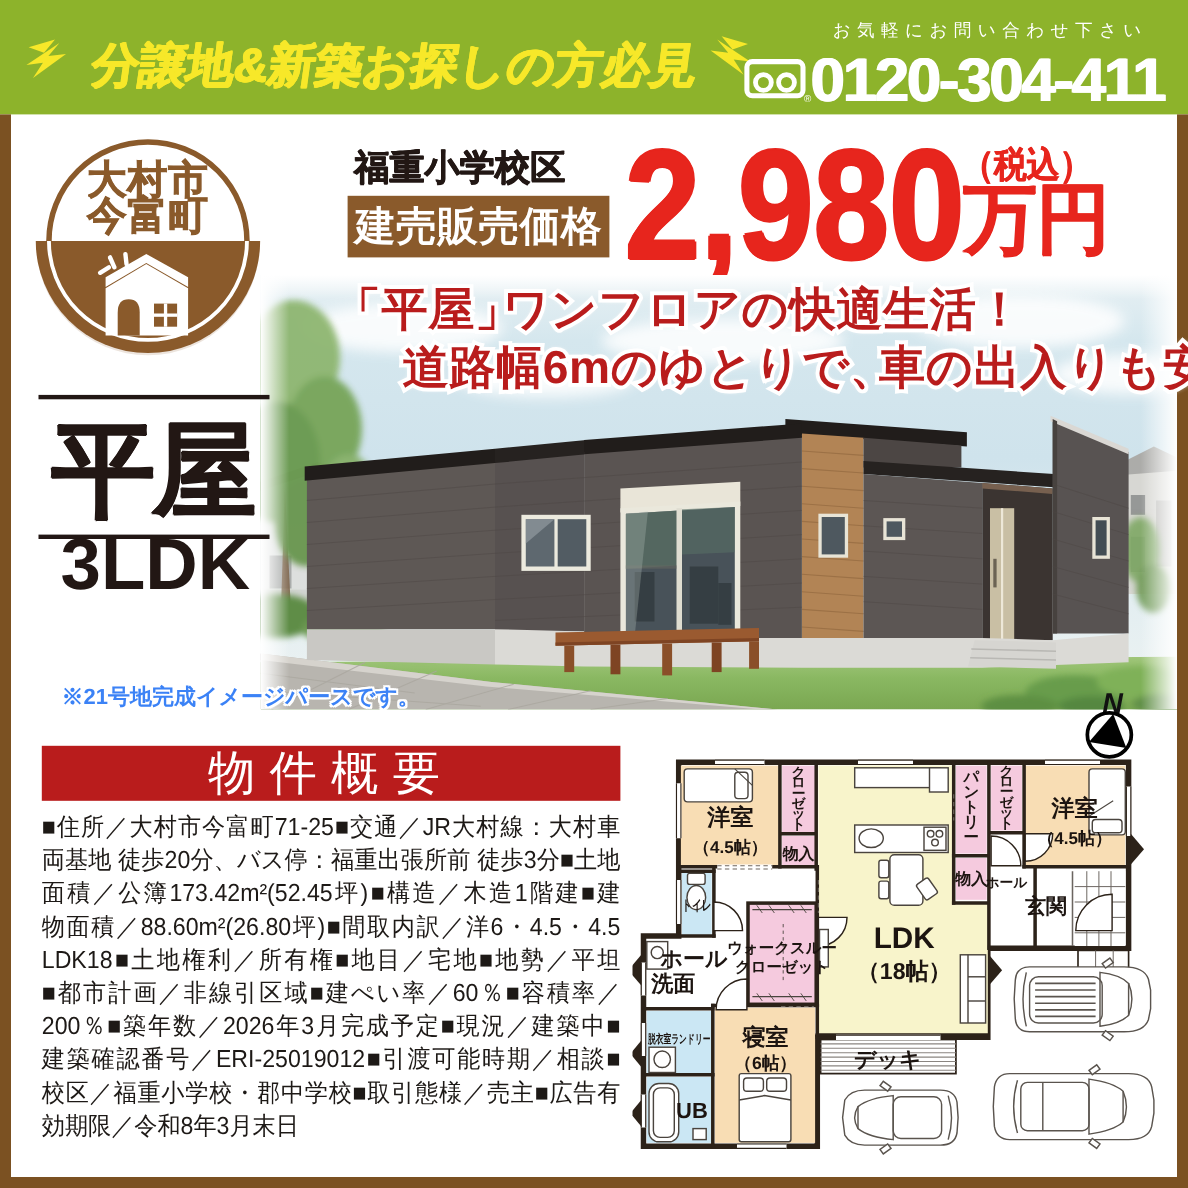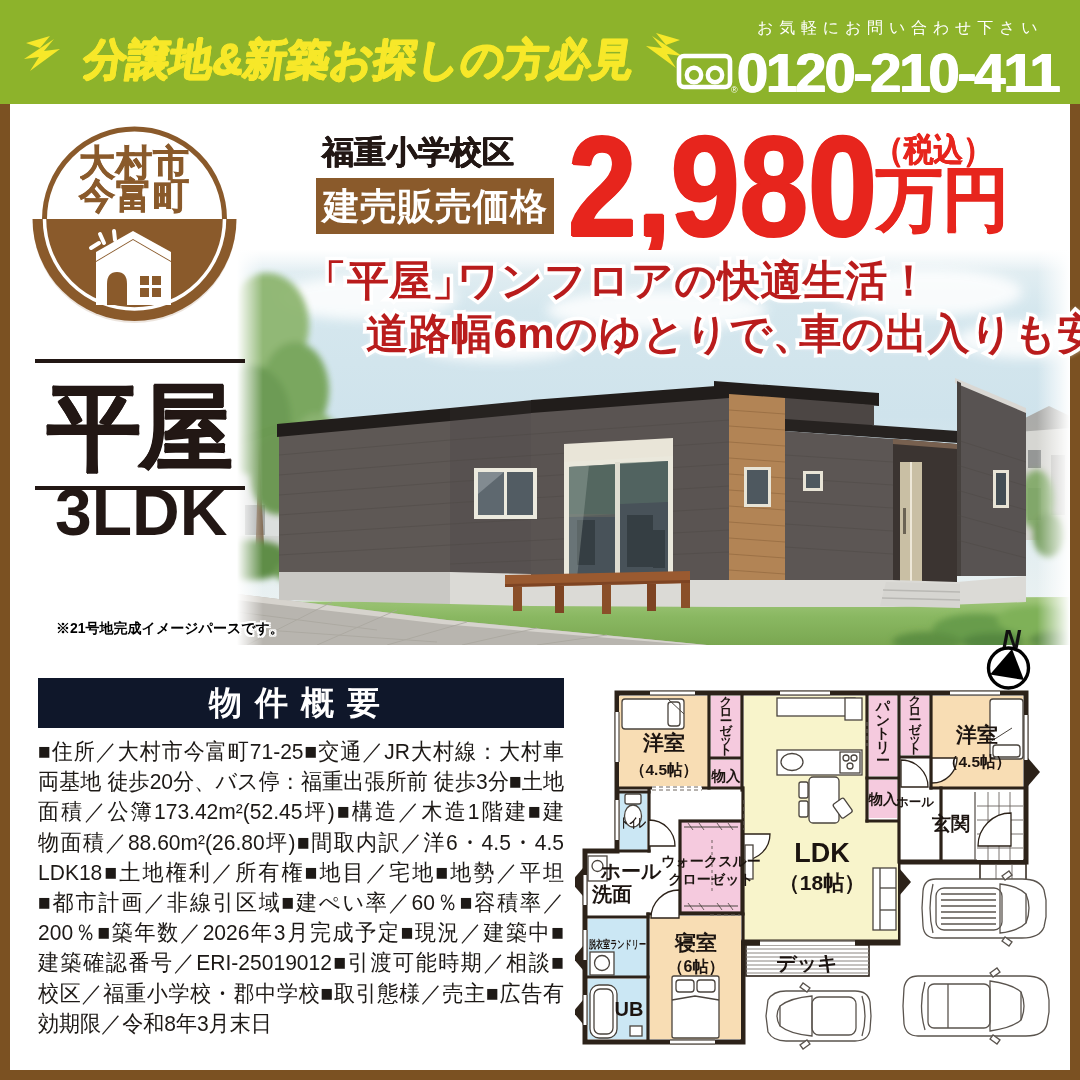--- a/index.html
+++ b/index.html
@@ -37,25 +37,25 @@
   .tagline{font-weight:bold;font-size:42px;color:#b91c1c;white-space:nowrap;letter-spacing:0.5px;}
   .tagline.back{-webkit-text-stroke:7px #ffffff;text-shadow:0 0 6px #fff,0 0 6px #fff;}
   #tag1a,#tag1b{left:322px;top:253px;}
   #tag2a,#tag2b{left:318px;top:306px;margin-left:48px;}
   
   .hrline{background:#221714;height:4px;width:210px;left:35px;}
   #hr1{top:359px;}
   #hr2{top:486px;}
   #hiraya{left:47px;top:365px;font-size:94px;font-weight:900;color:#221714;text-shadow:0.8px 0 0 #221714,-0.8px 0 0 #221714,0 0.8px 0 #221714,0 -0.8px 0 #221714;letter-spacing:-2px;white-space:nowrap;}
   #ldk3{left:55px;top:474px;font-size:66px;font-weight:bold;color:#221714;letter-spacing:0;}
-  #caption{left:56px;top:620px;font-size:14px;font-weight:bold;color:#000000;white-space:nowrap;
+  #caption{left:56px;top:620px;font-size:20px;font-weight:bold;color:#3b82f6;white-space:nowrap;
            text-shadow:-2px -2px 0 #fff,2px -2px 0 #fff,-2px 2px 0 #fff,2px 2px 0 #fff,0 2px 0 #fff,0 -2px 0 #fff,2px 0 0 #fff,-2px 0 0 #fff;}
   
-  #ovbox{left:38px;top:678px;width:526px;height:50px;background:#0f172a;color:#fff;
-         font-size:33px;font-weight:bold;text-align:center;line-height:50px;letter-spacing:13px;}
+  #ovbox{left:38px;top:678px;width:526px;height:50px;background:#b91c1c;color:#fff;
+         font-size:43px;font-weight:normal;text-align:center;line-height:50px;letter-spacing:13px;}
   #ovtext{left:38px;top:737px;width:560px;font-size:22.4px;color:#1d1916;line-height:30.2px;
           transform:scaleX(0.9393);transform-origin:left top;}
   #ovtext div{text-align:justify;text-align-last:justify;white-space:nowrap;}
 </style>
 </head>
 <body>
   <div id="banner" class="abs"></div>
   <svg class="abs" style="left:20px;top:33px;" width="60" height="46" viewBox="0 0 60 46">
     <path d="M6,10 L30,3 L20,15 Z M34,6 L24,18 L40,16 L10,38 L19,24 L4,26 Z" fill="#f7e829"></path>
   </svg>
@@ -63,21 +63,21 @@
     <path d="M54,10 L30,3 L40,15 Z M26,6 L36,18 L20,16 L50,38 L41,24 L56,26 Z" fill="#f7e829"></path>
   </svg>
   <div id="title" class="abs jp">分譲地&amp;新築お探しの方必見</div>
   <div id="contact-small" class="abs jp">お気軽にお問い合わせ下さい</div>
   <svg class="abs" style="left:676px;top:52px" width="62" height="42" viewBox="0 0 62 42">
     <rect x="3" y="4" width="51" height="31" rx="5" fill="none" stroke="#fff" stroke-width="4.6"></rect>
     <circle cx="18" cy="23" r="7.2" fill="none" stroke="#fff" stroke-width="4.4"></circle>
     <circle cx="39" cy="23" r="7.2" fill="none" stroke="#fff" stroke-width="4.4"></circle>
     <text x="55" y="41" font-size="9" fill="#fff">®</text>
   </svg>
-  <div id="phone" class="abs">0120-210-411</div>
+  <div id="phone" class="abs">0120-304-411</div>
 
   <div id="fl" class="abs frame"></div>
   <div id="fr" class="abs frame"></div>
   <div id="fb" class="abs frame"></div>
 
   <div id="school" class="abs jp">福重小学校区</div>
   <div id="pricebox" class="abs jp">建売販売価格</div>
   <div id="bignum" class="abs">2,980</div>
   <div id="zeikomi" class="abs jp">（税込）</div>
   <div id="manyen" class="abs jp">万円</div>

